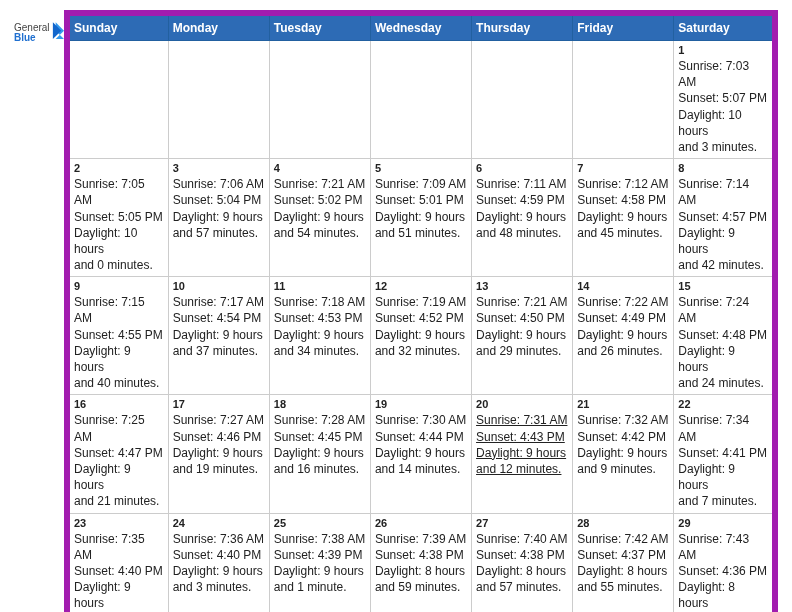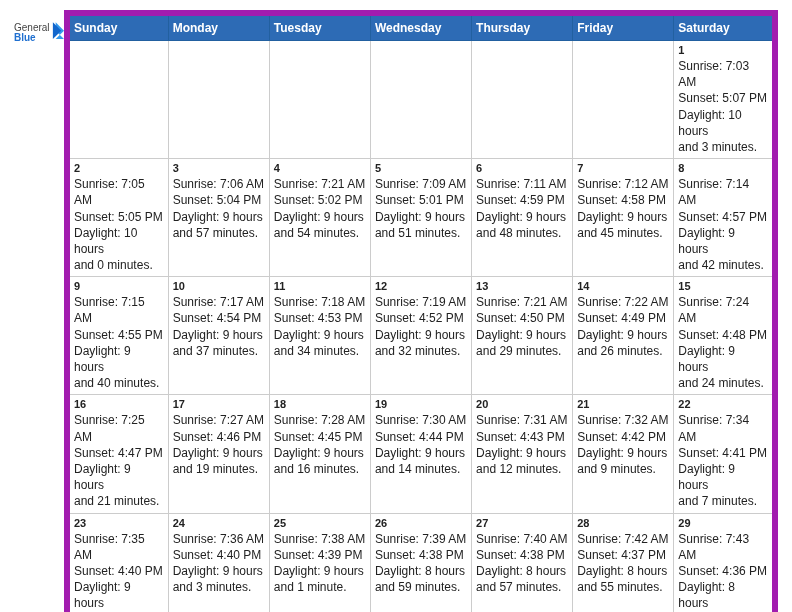--- a/index.html
+++ b/index.html
@@ -261,21 +261,21 @@
           </td>
           <td>
             <span class="day-num">19</span>
             <div class="cell-info" style="white-space: pre-line;">Sunrise: 7:30 AM
 Sunset: 4:44 PM
 Daylight: 9 hours
 and 14 minutes.</div>
           </td>
           <td>
             <span class="day-num">20</span>
-            <div class="cell-info" style="white-space: pre-line;">Sunrise: 7:31 AM
+            <div class="cell-info" style="white-space: pre-line; text-decoration: underline;">Sunrise: 7:31 AM
 Sunset: 4:43 PM
 Daylight: 9 hours
 and 12 minutes.</div>
           </td>
           <td>
             <span class="day-num">21</span>
             <div class="cell-info" style="white-space: pre-line;">Sunrise: 7:32 AM
 Sunset: 4:42 PM
 Daylight: 9 hours
 and 9 minutes.</div>

